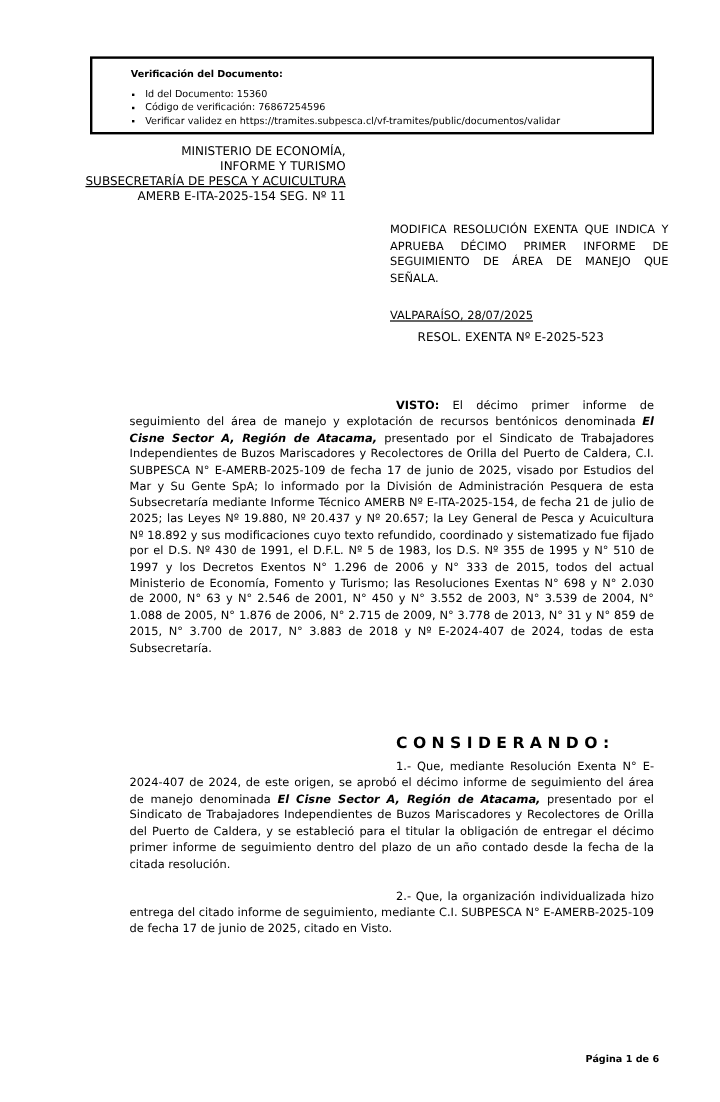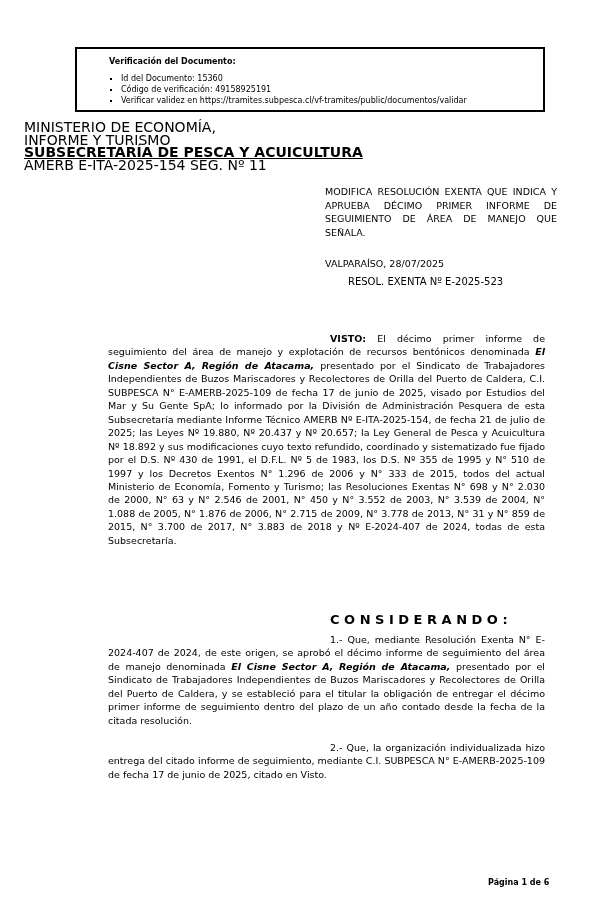--- a/index.html
+++ b/index.html
@@ -35,48 +35,49 @@
     padding-left: 12px;
   }
   .verify-list li {
     margin-bottom: 1px;
     white-space: nowrap;
   }
 
   
   .letterhead {
     position: absolute;
-    left: 24px;
+    left: 38px;
     top: 121px;
     width: 250px;
-    text-align: left;
-    font-size: 14px;
+    text-align: right;
+    font-size: 10px;
     line-height: 12.5px;
   }
   .letterhead .subpesca {
-    font-weight: bold;
+    font-weight: normal;
     text-decoration: underline;
     white-space: nowrap;
   }
 
   
   .title-block {
     position: absolute;
     left: 325px;
     top: 185px;
     width: 232px;
     font-size: 9.5px;
     line-height: 13.5px;
     text-align: justify;
   }
   .dateline {
     position: absolute;
     left: 325px;
     top: 258px;
     font-size: 9.5px;
+    text-decoration: underline;
   }
   .resol-line {
     position: absolute;
     left: 325px;
     top: 276px;
     font-size: 10px;
     margin-left: 23px;
   }
 
   
@@ -113,21 +114,21 @@
 </style>
 </head>
 <body>
 
 <div class="page">
 
   <div class="verify-box">
     <div class="verify-title">Verificación del Documento:</div>
     <ul class="verify-list">
       <li>Id del Documento: 15360</li>
-      <li>Código de verificación: 49158925191</li>
+      <li>Código de verificación: 76867254596</li>
       <li>Verificar validez en https://tramites.subpesca.cl/vf-tramites/public/documentos/validar</li>
     </ul>
   </div>
 
   <div class="letterhead">
     <div>MINISTERIO DE ECONOMÍA,</div>
     <div>INFORME Y TURISMO</div>
     <div class="subpesca">SUBSECRETARÍA DE PESCA Y ACUICULTURA</div>
     <div>AMERB E-ITA-2025-154 SEG. Nº 11</div>
   </div>

